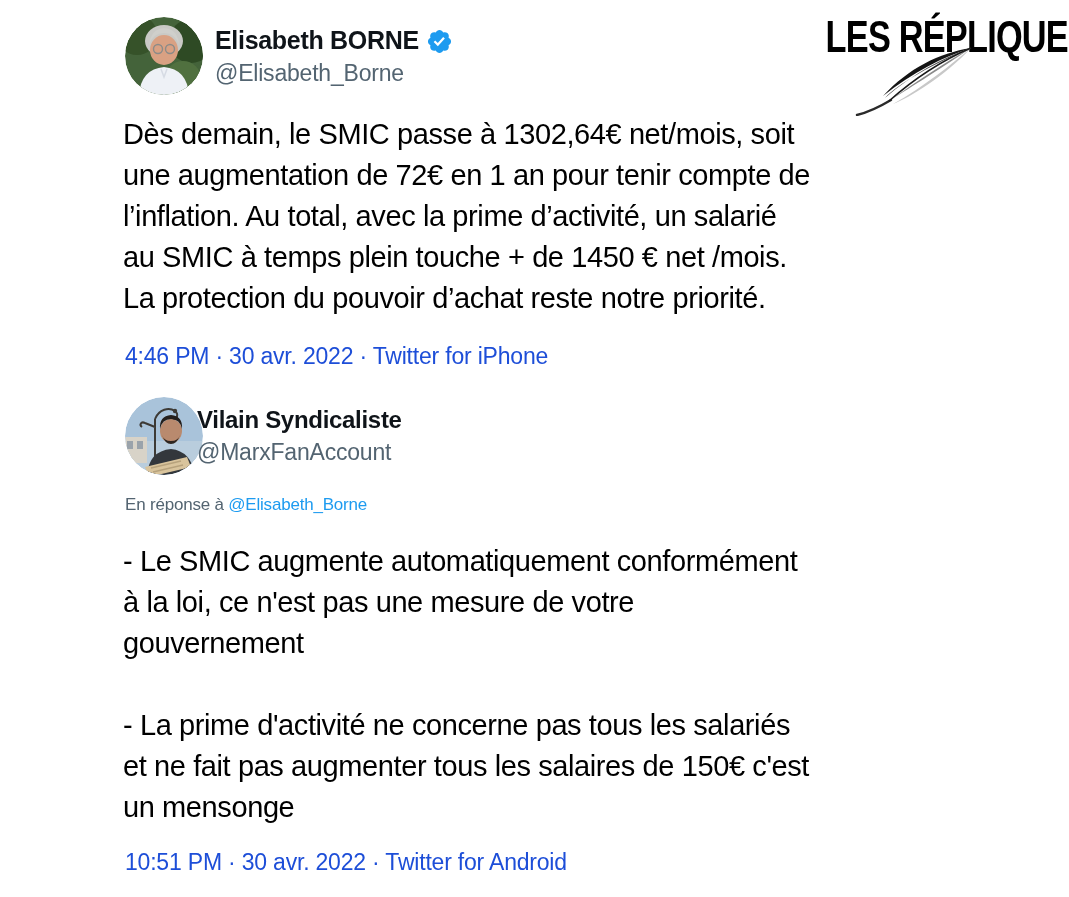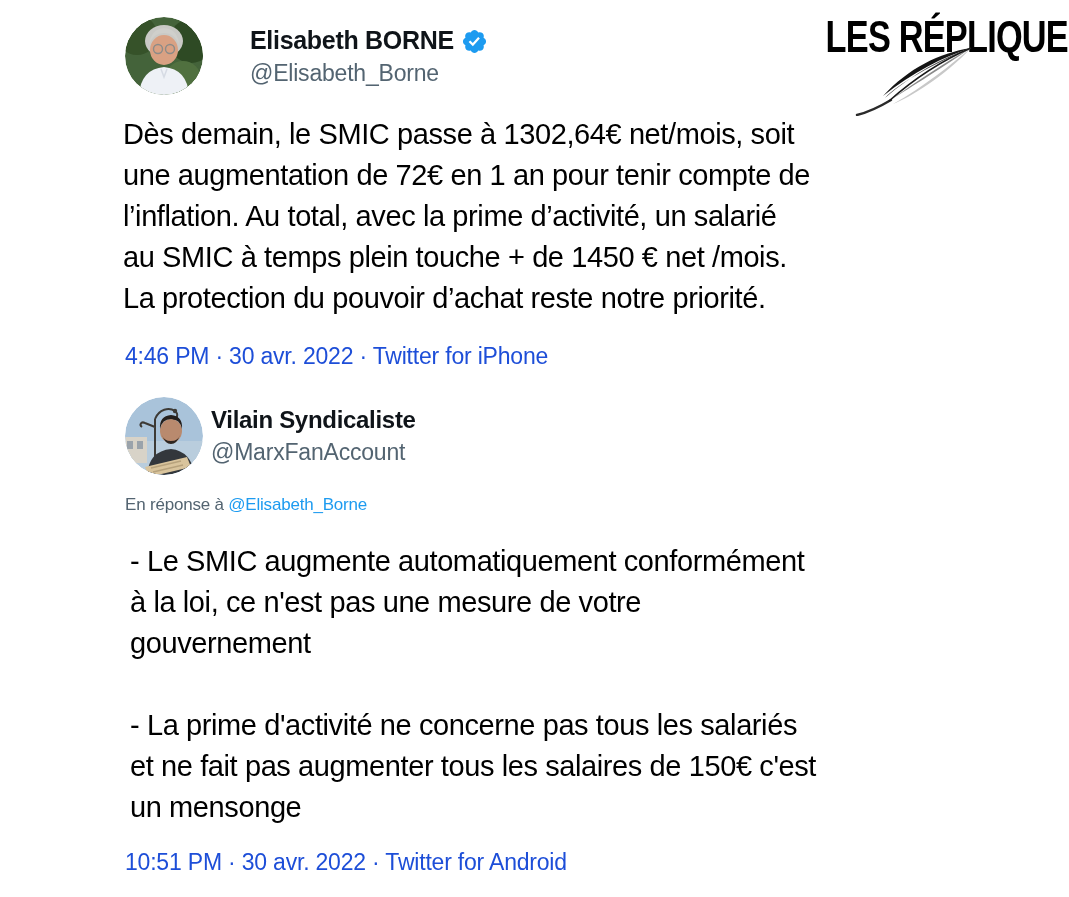--- a/index.html
+++ b/index.html
@@ -21,22 +21,22 @@
     height: 78px;
     border-radius: 50%;
     overflow: hidden;
     cursor: pointer;
   }
   .avatar svg { display: block; width: 100%; height: 100%; }
   .avatar-1 { left: 125px; top: 17px; }
   .avatar-2 { left: 125px; top: 397px; }
 
   
-  .name-block-1 { position: absolute; left: 215px; top: 26px; margin-left: 35px; }
-  .name-block-2 { position: absolute; left: 211px; top: 406px; }
+  .name-block-1 { position: absolute; left: 215px; top: 26px; }
+  .name-block-2 { position: absolute; left: 197px; top: 406px; }
   .name-row { display: flex; align-items: center; gap: 7px; }
   .display-name {
     font-weight: 700;
     font-size: 25px;
     letter-spacing: -0.3px;
     color: #0f1419;
     cursor: pointer;
   }
   .name-block-2 .display-name { font-size: 24px; }
   .verified-badge { width: 27px; height: 27px; margin-top: 2px; cursor: default; }
@@ -67,21 +67,21 @@
     position: absolute;
     left: 123px;
     width: 860px;
     font-size: 29px;
     line-height: 41px;
     letter-spacing: -0.4px;
     color: #000000;
     white-space: pre-line;
   }
   .body-1 { top: 114px; }
-  .body-2 { top: 541px; margin-left: 7px; }
+  .body-2 { top: 541px; }
 
   
   .timestamp {
     position: absolute;
     left: 125px;
     font-size: 23px;
     color: #1d4ed8;
     letter-spacing: -0.2px;
   }
   .ts-1 { top: 343px; }

